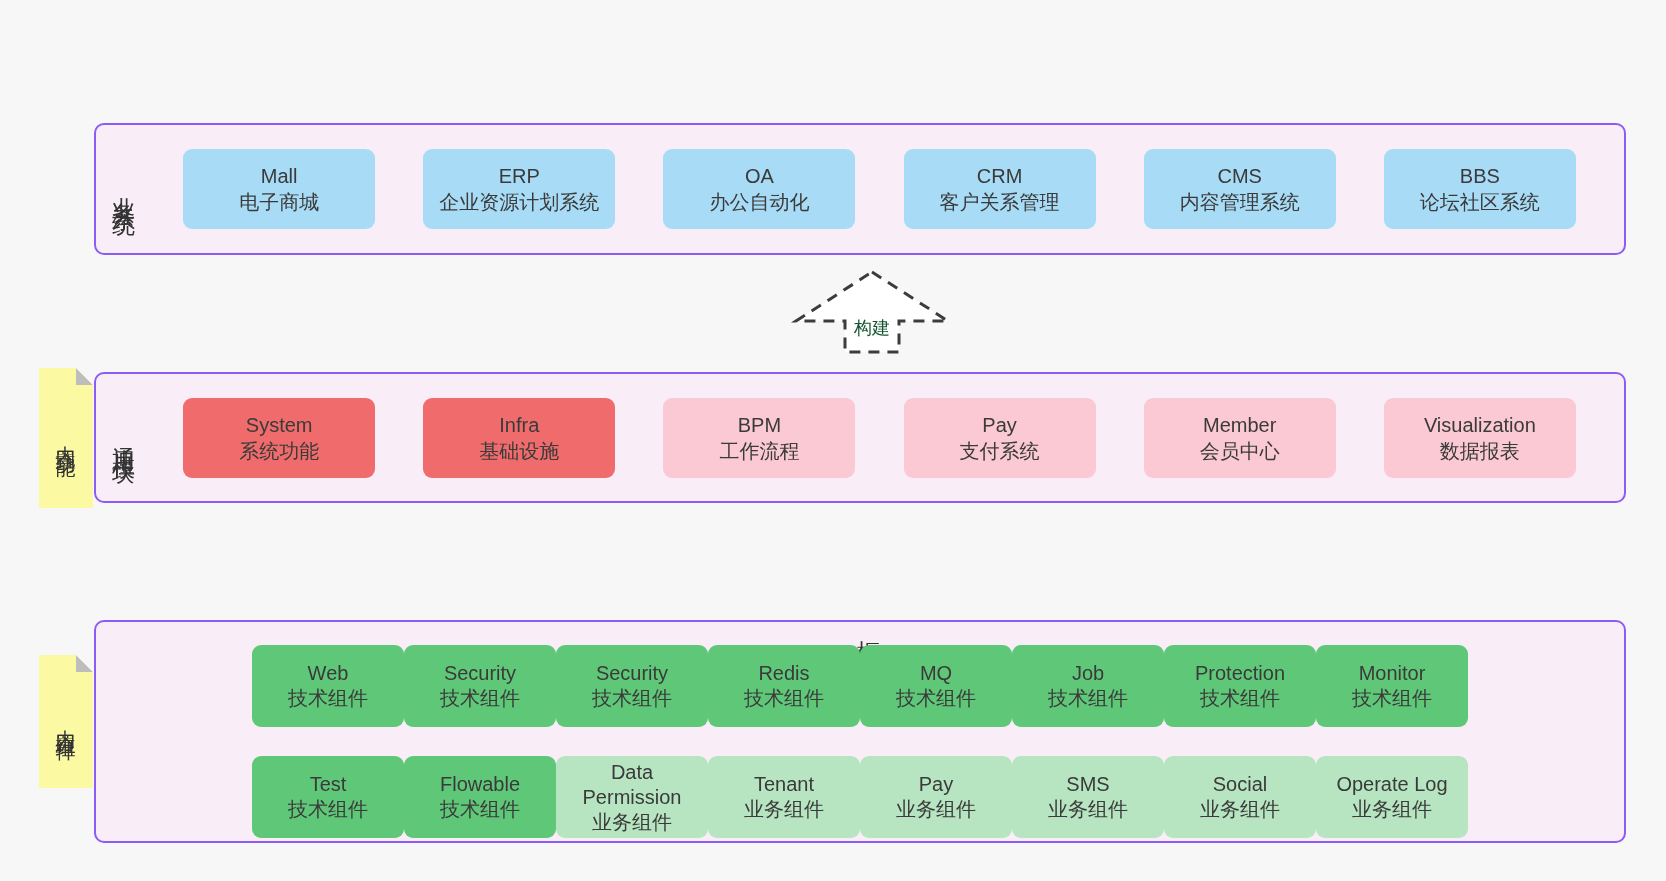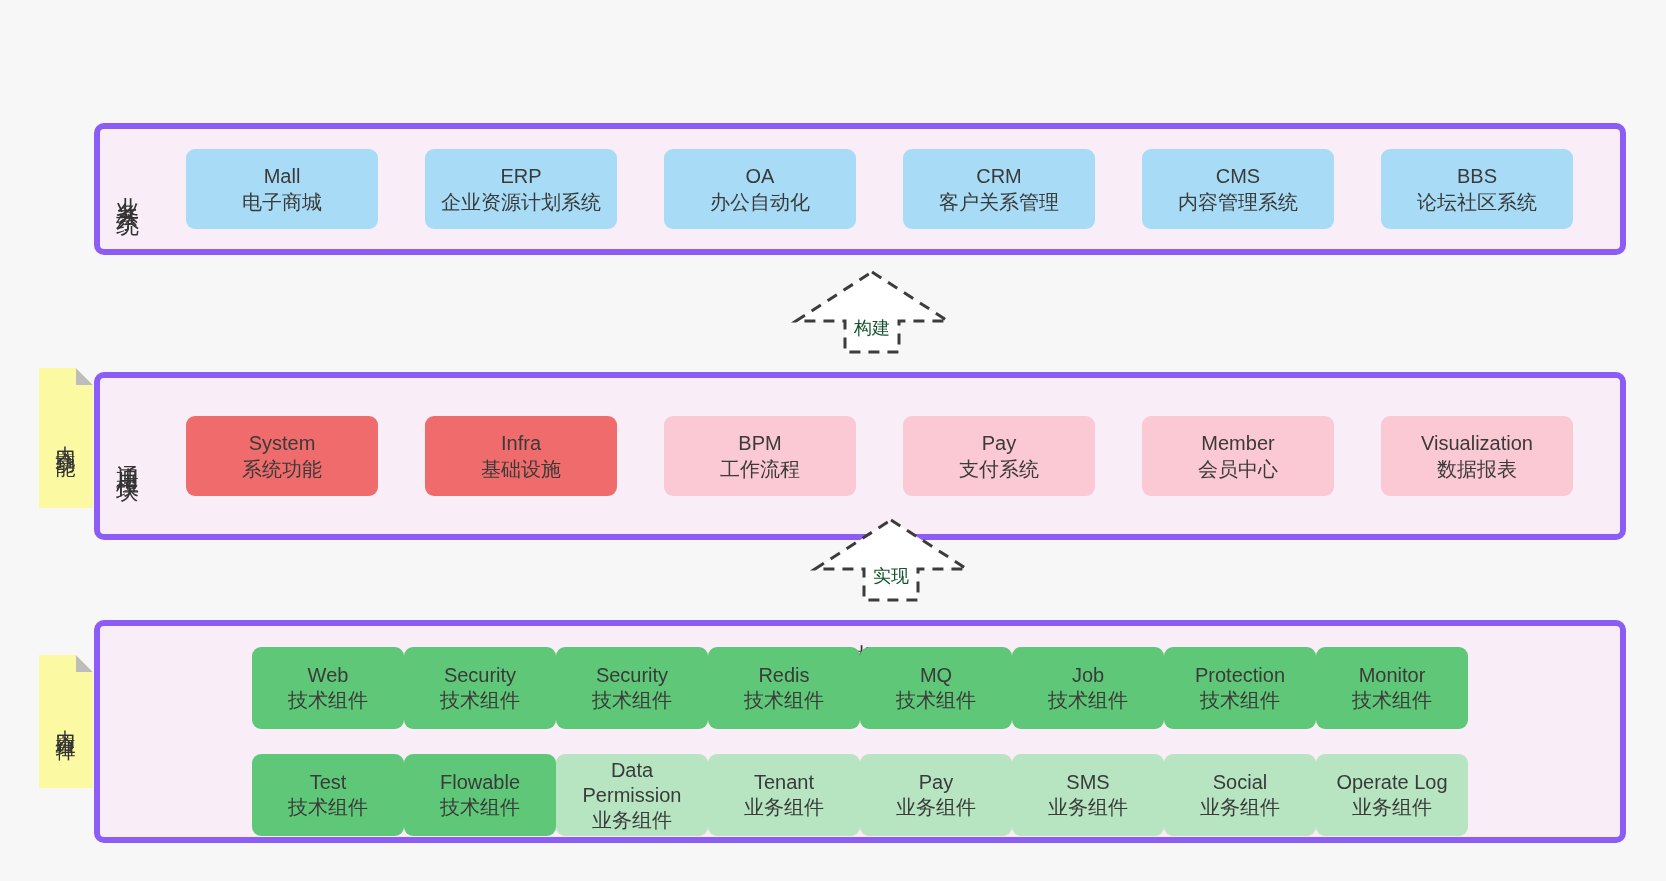--- a/index.html
+++ b/index.html
@@ -1,23 +1,23 @@
 <!DOCTYPE html>
 <html><head>
 <meta charset="utf-8">
 <style>
   html,body{margin:0;padding:0;}
   body{font-family:"Liberation Sans",sans-serif;color:#333;}
   .canvas{position:relative;width:1666px;height:881px;background:#f7f7f7;overflow:hidden;}
 
   .section{position:absolute;left:94px;width:1532px;box-sizing:border-box;
-    background:#f9edf7;border:6px solid #8b5cf6;border-radius:10px;
+    background:#f9edf7;border:2px solid #8b5cf6;border-radius:10px;
     display:flex;align-items:center;}
   .section-business{top:123px;height:132px;}
-  .section-modules{top:372px;height:168px;}
+  .section-modules{top:372px;height:131px;}
   .section-framework{top:620px;height:223px;flex-direction:column;}
 
   .section-label{writing-mode:vertical-rl;text-orientation:upright;
     font-size:23px;letter-spacing:5px;line-height:1;color:#333;
     margin-left:16px;flex:none;}
 
   .boxes-row{flex:1;display:flex;justify-content:space-evenly;align-items:center;}
   .rows-col{flex:1;display:flex;flex-direction:column;justify-content:center;gap:24px;}
 
   .box{box-sizing:border-box;border-radius:9px;display:flex;flex-direction:column;
@@ -117,26 +117,20 @@
         <span>Member</span>
         <span>会员中心</span>
       </div>
       <div class="box box-lg box-pink">
         <span>Visualization</span>
         <span>数据报表</span>
       </div>
     </div>
   </div>
 
-  <div class="arrow arrow-impl">
-    <svg width="170" height="88" viewBox="0 0 170 88">
-      <polygon points="85,4 161,53 112,53 112,84 58,84 58,53 9,53" fill="#ffffff" stroke="#3c3c3c" stroke-width="3" stroke-dasharray="11,8"></polygon>
-    </svg>
-    <div class="arrow-label">实现</div>
-  </div>
 
   <div class="note note-framework">
     <div class="note-fold"></div>
     <div class="note-text">内置组件</div>
   </div>
   <div class="section section-framework">
     <div class="section-label">框架组件</div>
     <div class="rows-col">
       <div class="boxes-row">
         <div class="box box-sm box-green-dark">

